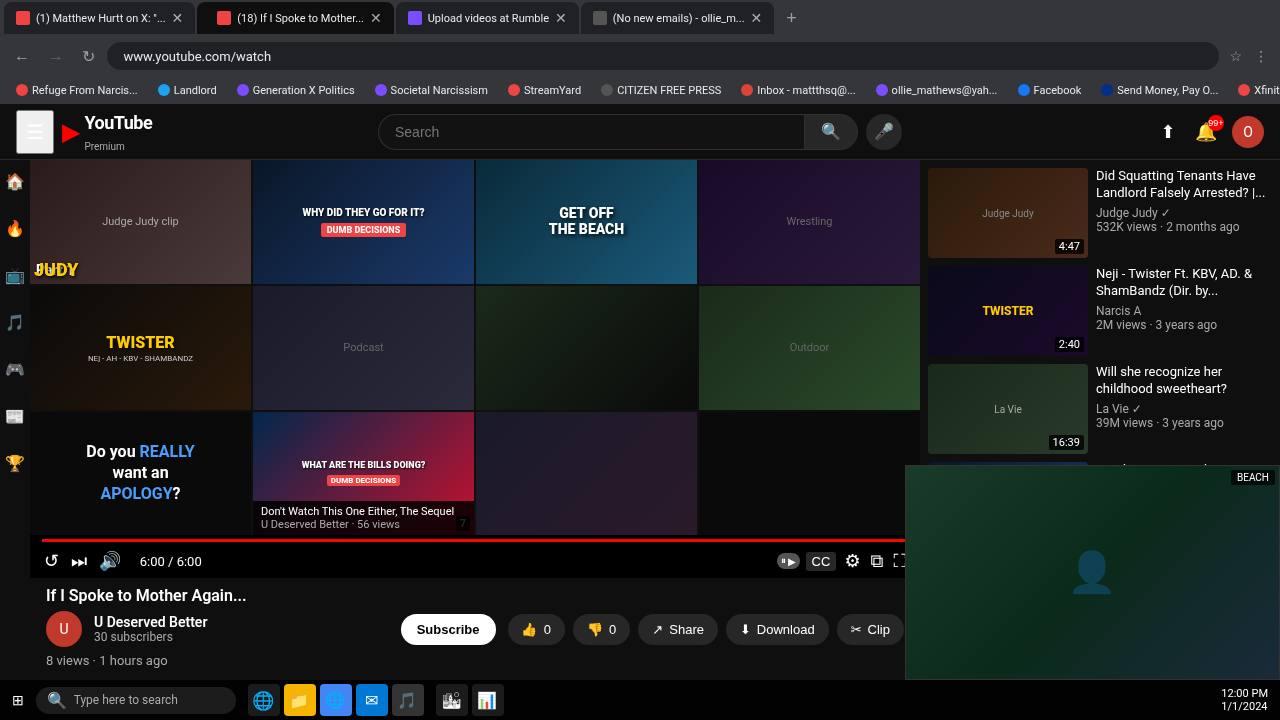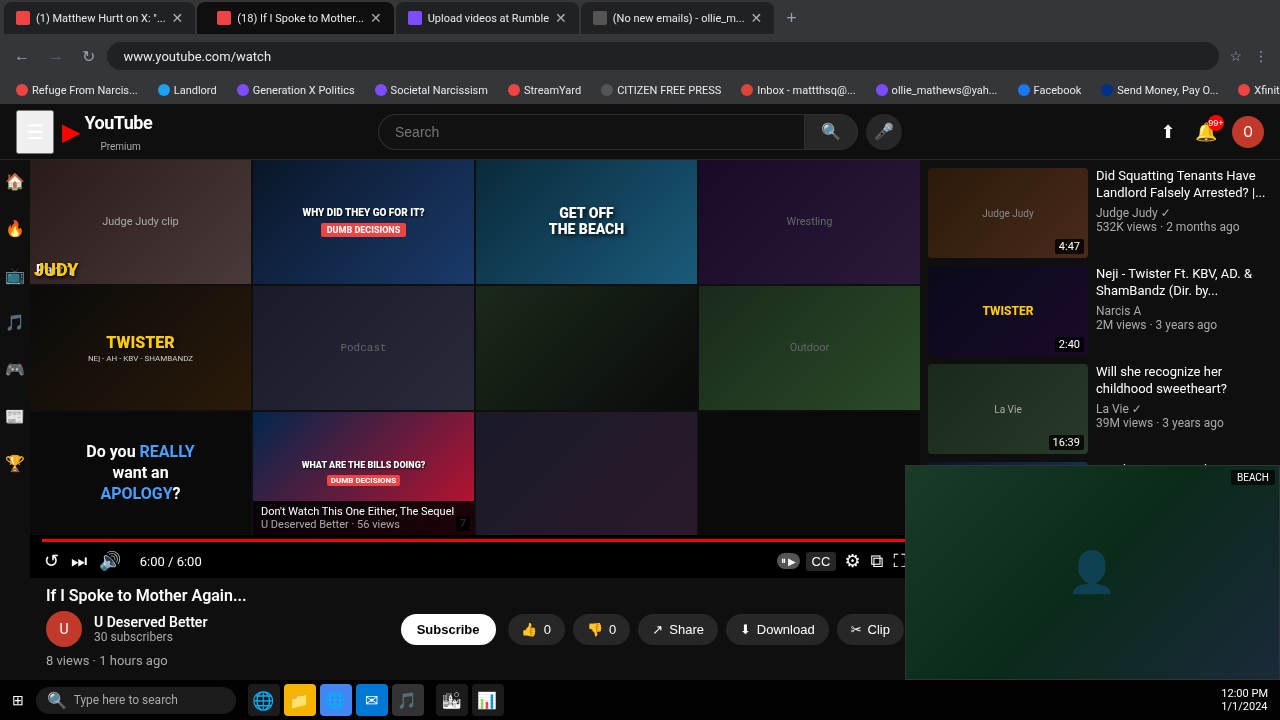--- a/index.html
+++ b/index.html
@@ -20,21 +20,21 @@
     .bm-dot { width: 12px; height: 12px; border-radius: 50%; flex-shrink: 0; }
 
     
     .yt-container { display: flex; flex-direction: column; height: calc(720px - 104px); background: #0f0f0f; }
     .yt-header { display: flex; align-items: center; background: #0f0f0f; height: 56px; padding: 0 16px; border-bottom: 1px solid #272727; }
     .yt-logo-area { display: flex; align-items: center; gap: 8px; min-width: 160px; }
     .hamburger { font-size: 20px; cursor: pointer; padding: 8px; color: #fff; }
     .yt-logo { display: flex; align-items: center; gap: 4px; }
     .yt-logo-icon { color: #ff0000; font-size: 24px; }
     .yt-logo-text { font-size: 18px; font-weight: 700; color: #fff; letter-spacing: -0.5px; }
-    .yt-premium { font-size: 10px; color: #aaa; margin-top: 8px; margin-left: 16px; }
+    .yt-premium { font-size: 10px; color: #aaa; margin-top: 8px; }
     .yt-search-area { flex: 1; display: flex; justify-content: center; align-items: center; gap: 8px; }
     .yt-search-box { display: flex; align-items: center; width: 480px; }
     .yt-search-input { flex: 1; background: #121212; border: 1px solid #303030; border-right: none; border-radius: 20px 0 0 20px; padding: 8px 16px; font-size: 14px; color: #fff; height: 36px; outline: none; }
     .yt-search-btn { background: #272727; border: 1px solid #303030; border-radius: 0 20px 20px 0; padding: 0 16px; height: 36px; cursor: pointer; color: #fff; font-size: 16px; }
     .yt-mic-btn { background: #272727; border: none; border-radius: 50%; width: 36px; height: 36px; cursor: pointer; color: #fff; font-size: 16px; }
     .yt-header-icons { display: flex; align-items: center; gap: 8px; min-width: 160px; justify-content: flex-end; }
     .yt-header-icon { background: none; border: none; color: #fff; font-size: 18px; cursor: pointer; padding: 6px; border-radius: 50%; position: relative; }
     .notif-badge { position: absolute; top: 0; right: 0; background: #ff0000; color: #fff; font-size: 9px; border-radius: 50%; width: 16px; height: 16px; display: flex; align-items: center; justify-content: center; }
     .avatar { width: 32px; height: 32px; border-radius: 50%; background: #555; cursor: pointer; display: flex; align-items: center; justify-content: center; font-size: 14px; color: #fff; overflow: hidden; }
 
@@ -254,21 +254,21 @@
         <div class="rec-thumb" style="position:relative; background: linear-gradient(135deg, #1a0a2a, #2a1a3a); padding-bottom: 56%;">
           <div style="position:absolute; inset:0; display:flex; align-items:center; justify-content:center; font-size:11px; color:#666;">Wrestling</div>
         </div>
 
         <div class="rec-thumb" style="position:relative; background: linear-gradient(135deg, #0a0a0a, #2a1a0a); padding-bottom: 56%;">
           <div style="position:absolute; inset:0; display:flex; flex-direction:column; align-items:center; justify-content:center; padding:4px;">
             <div style="font-size:16px; font-weight:900; color:#ffcc00; text-shadow:1px 1px 3px rgba(0,0,0,0.9);">TWISTER</div>
             <div style="font-size:8px; color:#ccc; margin-top:2px;">NEj - AH - KBV - SHAMBANDZ</div>
           </div>
         </div>
-        <div class="rec-thumb" style="position:relative; background: linear-gradient(135deg, #1a1a2a, #2a2a3a); padding-bottom: 56%; font-family: Liberation Mono, monospace;">
+        <div class="rec-thumb" style="position:relative; background: linear-gradient(135deg, #1a1a2a, #2a2a3a); padding-bottom: 56%;">
           <div style="position:absolute; inset:0; display:flex; align-items:center; justify-content:center; font-size:11px; color:#666;">Podcast</div>
         </div>
         <div class="rec-thumb" style="position:relative; background: linear-gradient(135deg, #1a2a1a, #0a0a0a); padding-bottom: 56%;">
           <div style="position:absolute; inset:0; display:flex; align-items:center; justify-content:center; font-size:11px; color:#666;"></div>
         </div>
         <div class="rec-thumb" style="position:relative; background: linear-gradient(135deg, #1a2a1a, #2a4a2a); padding-bottom: 56%;">
           <div style="position:absolute; inset:0; display:flex; align-items:center; justify-content:center; font-size:11px; color:#666;">Outdoor</div>
         </div>
 
         <div class="rec-thumb" style="position:relative; background: #0a0a0a; padding-bottom: 56%;">

